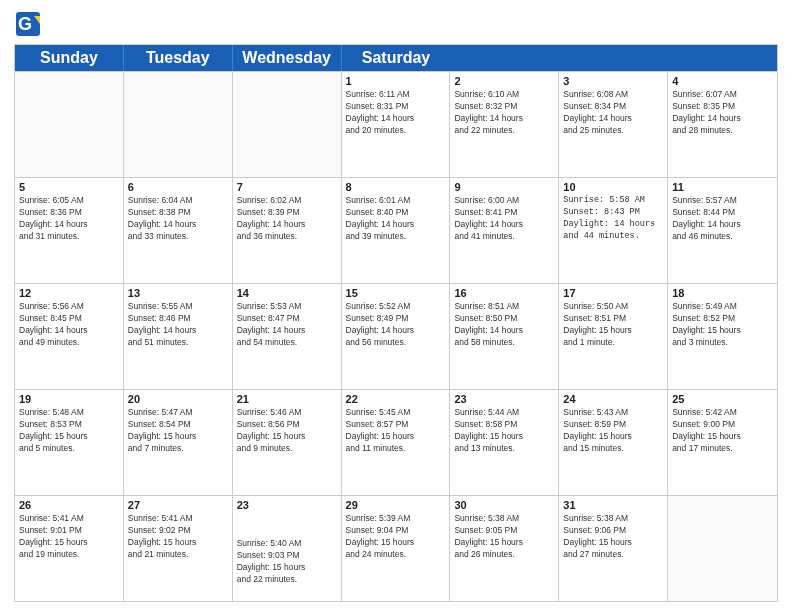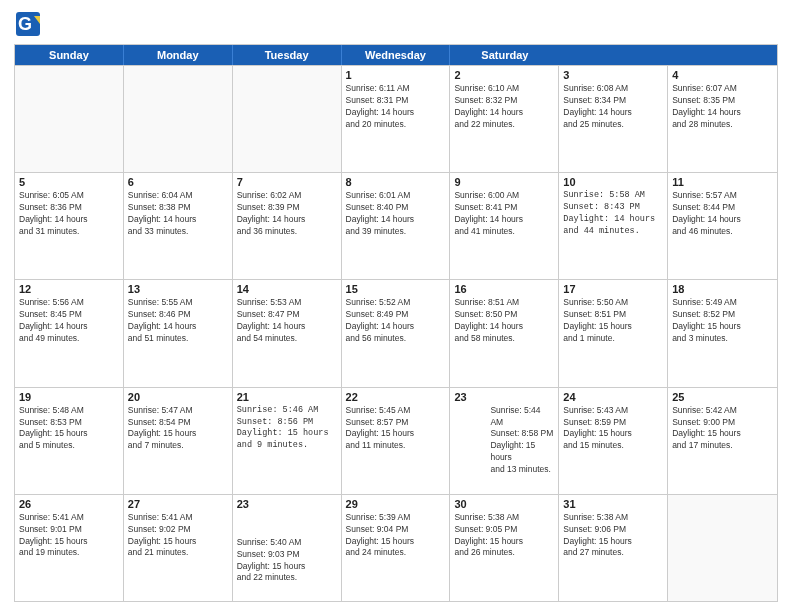--- a/index.html
+++ b/index.html
@@ -65,21 +65,21 @@
       flex-direction: column;
       border: 1px solid #ccc;
     }
     .cal-header {
       display: grid;
       grid-template-columns: repeat(7, 1fr);
       background: #1a5fb4;
     }
     .cal-header-cell {
       color: #fff;
-      font-size: 11px;
+      font-size: 16px;
       font-weight: bold;
       text-align: center;
       padding: 4px 2px;
       border-right: 1px solid #3a7fd4;
     }
     .cal-header-cell:last-child { border-right: none; }
     .cal-body {
       flex: 1;
       display: flex;
       flex-direction: column;
@@ -130,21 +130,20 @@
     </div>
     <div class="title-block">
       <div class="month-title"></div>
       <div class="subtitle"></div>
     </div>
   </div>
 
   <div class="calendar">
     <div class="cal-header">
     <div class="cal-header-cell">Sunday</div>
-        <div class="cal-header-cell">Monday</div>
         <div class="cal-header-cell">Tuesday</div>
         <div class="cal-header-cell">Wednesday</div>
         <div class="cal-header-cell">Saturday</div>
       </div>
     <div class="cal-body">
     <div class="cal-row">
           <div class="cal-cell empty"></div>
           <div class="cal-cell empty"></div>
           <div class="cal-cell empty"></div>
           <div class="cal-cell">
@@ -288,35 +287,35 @@
           </div>
           <div class="cal-cell">
             <div class="day-num">20</div>
             <div class="day-info" style="white-space: pre-line;">Sunrise: 5:47 AM
 Sunset: 8:54 PM
 Daylight: 15 hours
 and 7 minutes.</div>
           </div>
           <div class="cal-cell">
             <div class="day-num">21</div>
-            <div class="day-info" style="white-space: pre-line; font-family: Liberation Mono, monospace;">Sunrise: 5:46 AM
+            <div class="day-info" style="white-space: pre-line;">Sunrise: 5:46 AM
 Sunset: 8:56 PM
 Daylight: 15 hours
 and 9 minutes.</div>
           </div>
           <div class="cal-cell">
             <div class="day-num">22</div>
             <div class="day-info" style="white-space: pre-line;">Sunrise: 5:45 AM
 Sunset: 8:57 PM
 Daylight: 15 hours
 and 11 minutes.</div>
           </div>
           <div class="cal-cell">
             <div class="day-num">23</div>
-            <div class="day-info" style="white-space: pre-line; margin-left: 36px;">Sunrise: 5:44 AM
+            <div class="day-info" style="white-space: pre-line;">Sunrise: 5:44 AM
 Sunset: 8:58 PM
 Daylight: 15 hours
 and 13 minutes.</div>
           </div>
           <div class="cal-cell">
             <div class="day-num">24</div>
             <div class="day-info" style="white-space: pre-line;">Sunrise: 5:43 AM
 Sunset: 8:59 PM
 Daylight: 15 hours
 and 15 minutes.</div>

